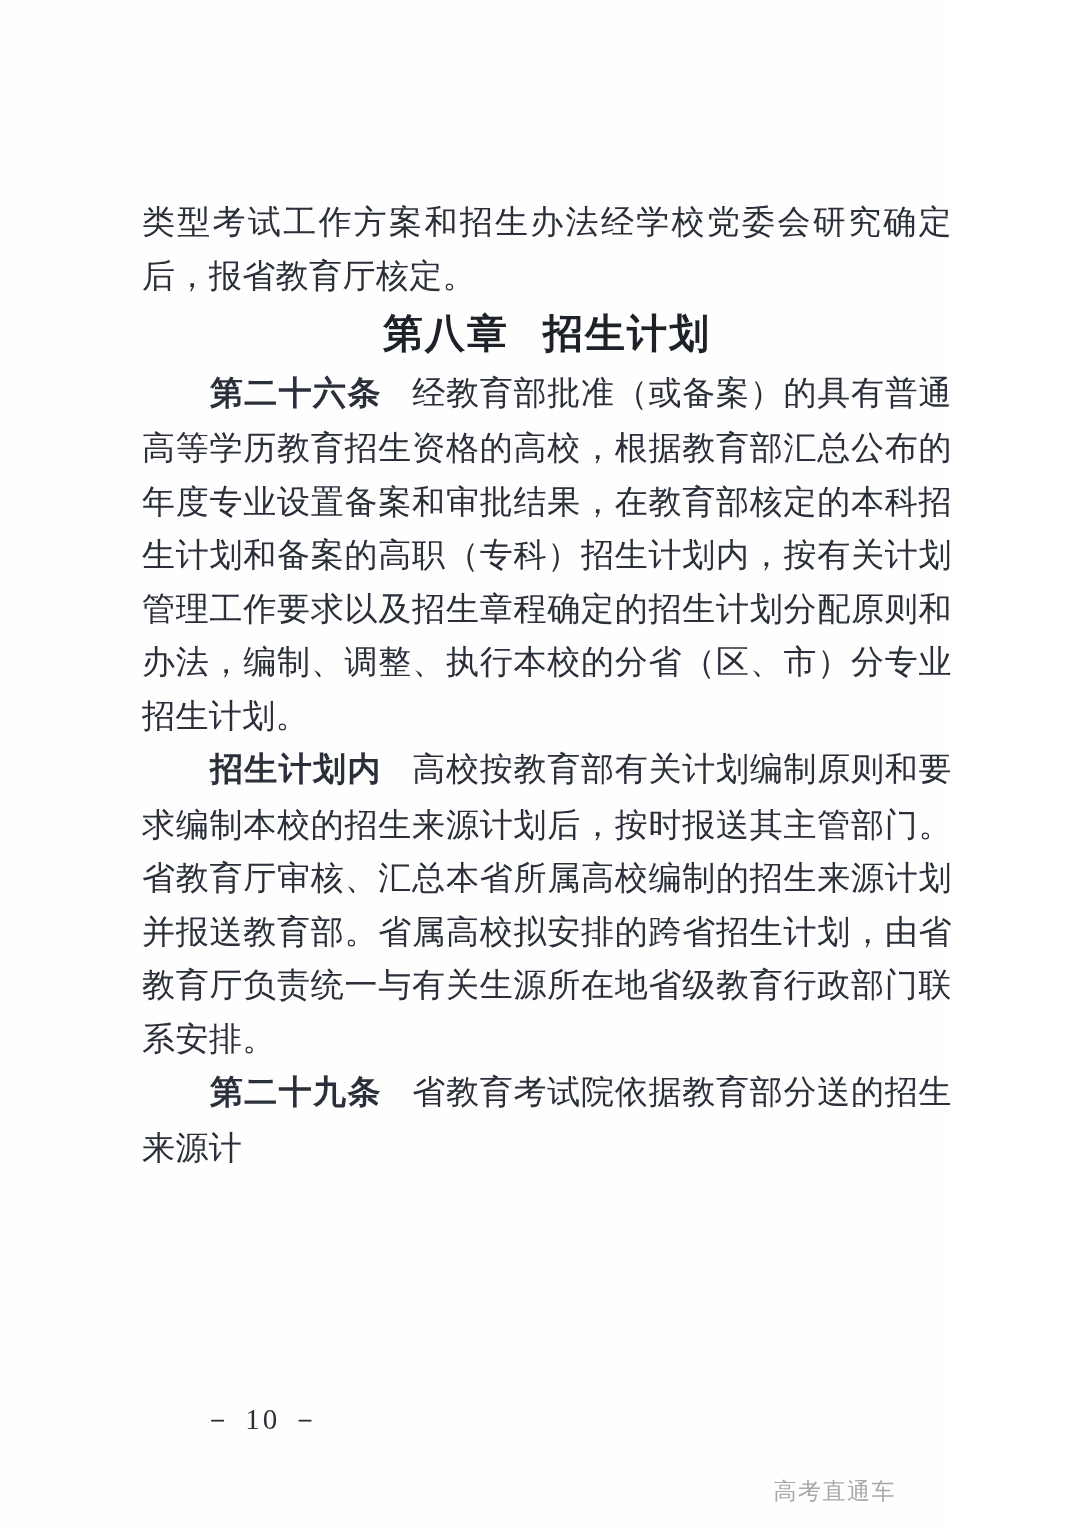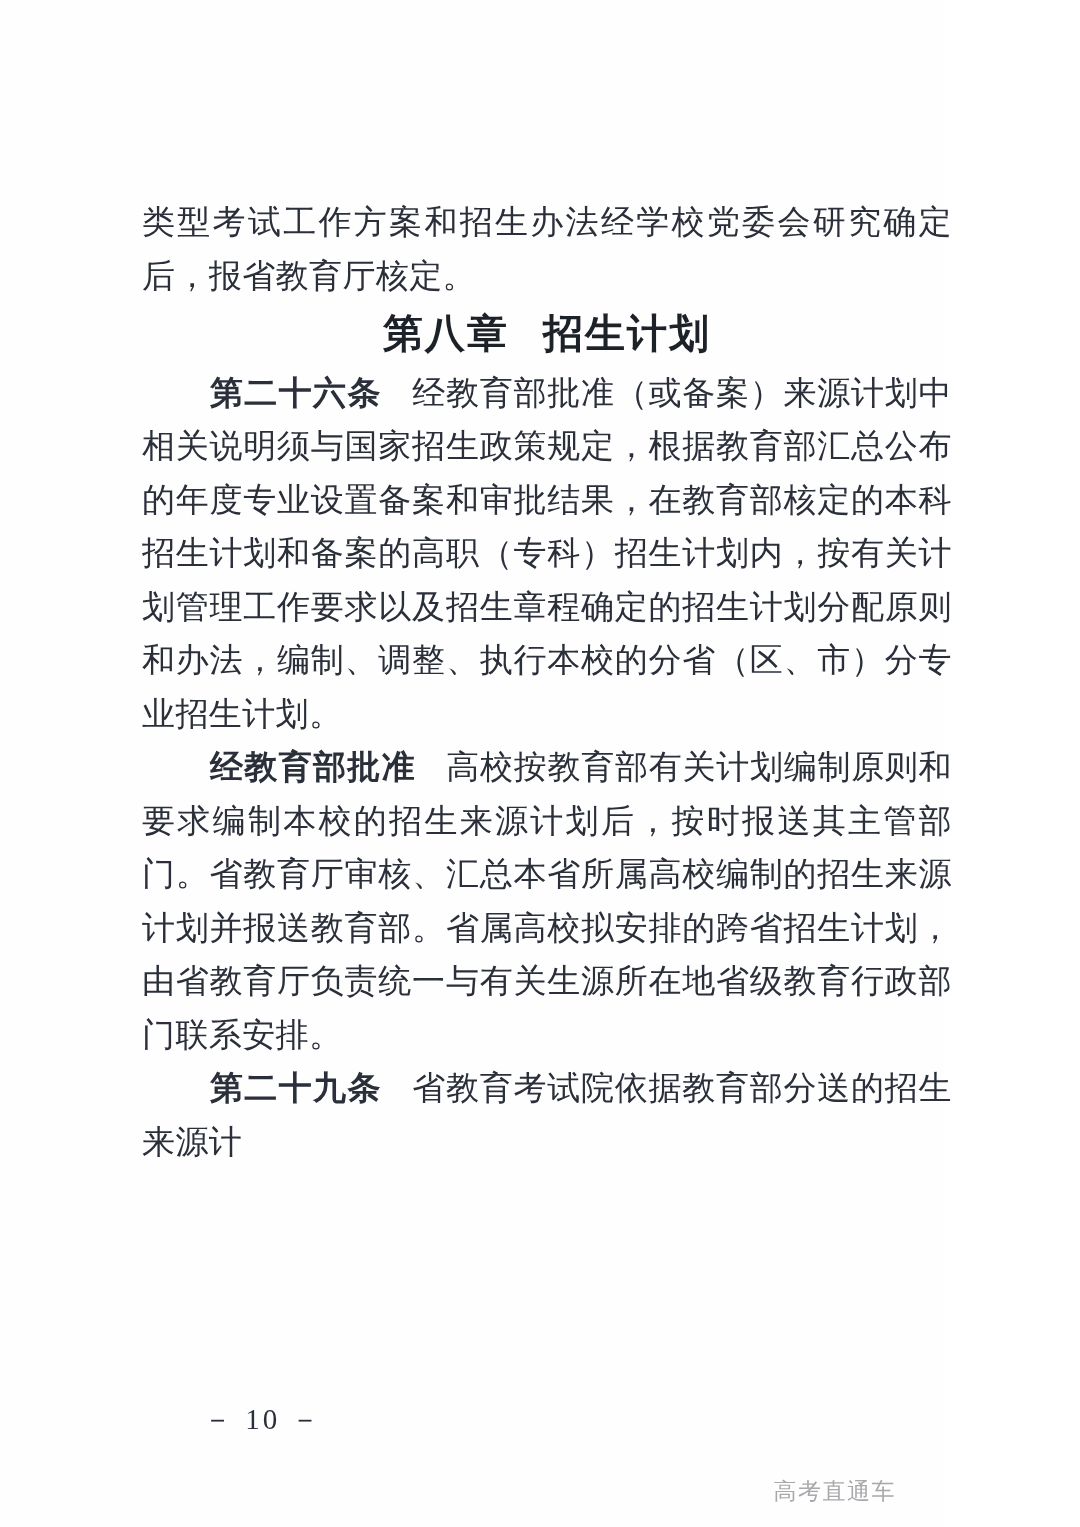--- a/index.html
+++ b/index.html
@@ -44,21 +44,21 @@
     word-break: break-all;
   }
 
   .para.indent {
     text-indent: 68px;
   }
 
   .article-no {
     font-weight: 700;
     letter-spacing: 1px;
-    font-family: Liberation Serif, serif;
+    font-family: Liberation Mono, monospace;
   }
 
   .gap {
     display: inline-block;
     width: 30px;
   }
 
   .chapter-heading {
     font-size: 40px;
     line-height: 53.5px;
@@ -108,24 +108,24 @@
 <div class="page">
 
   <div class="doc-body">
 
     <p class="para">类型考试工作方案和招生办法经学校党委会研究确定后，报省教育厅核定。</p>
 
     <h2 class="chapter-heading">
       <span>第八章</span><span class="sep"></span><span>招生计划</span>
     </h2>
 
-    <p class="para indent"><span class="article-no">第二十六条</span><span class="gap"></span><span>经教育部批准（或备案）来源计划中相关说明须与国家招生政策规定，根据教育部汇总公布的年度专业设置备案和审批结果，在教育部核定的本科招生计划和备案的高职（专科）招生计划内，按有关计划管理工作要求以及招生章程确定的招生计划分配原则和办法，编制、调整、执行本校的分省（区、市）分专业招生计划。</span></p>
+    <p class="para indent"><span class="article-no">第二十六条</span><span class="gap"></span><span>经教育部批准（或备案）的具有普通高等学历教育招生资格的高校，根据教育部汇总公布的年度专业设置备案和审批结果，在教育部核定的本科招生计划和备案的高职（专科）招生计划内，按有关计划管理工作要求以及招生章程确定的招生计划分配原则和办法，编制、调整、执行本校的分省（区、市）分专业招生计划。</span></p>
 
 
-    <p class="para indent"><span class="article-no">经教育部批准</span><span class="gap"></span><span>高校按教育部有关计划编制原则和要求编制本校的招生来源计划后，按时报送其主管部门。省教育厅审核、汇总本省所属高校编制的招生来源计划并报送教育部。省属高校拟安排的跨省招生计划，由省教育厅负责统一与有关生源所在地省级教育行政部门联系安排。</span></p>
+    <p class="para indent"><span class="article-no">招生计划内</span><span class="gap"></span><span>高校按教育部有关计划编制原则和要求编制本校的招生来源计划后，按时报送其主管部门。省教育厅审核、汇总本省所属高校编制的招生来源计划并报送教育部。省属高校拟安排的跨省招生计划，由省教育厅负责统一与有关生源所在地省级教育行政部门联系安排。</span></p>
 
     <p class="para indent"><span class="article-no">第二十九条</span><span class="gap"></span><span>省教育考试院依据教育部分送的招生来源计</span></p>
 
   </div>
 
   <div class="page-number">－ 10 －</div>
 
   <div class="watermark">高考直通车</div>
 
 </div>

